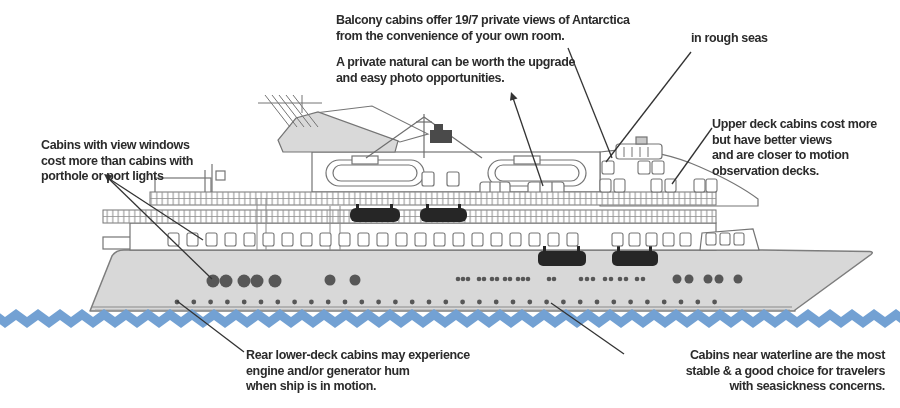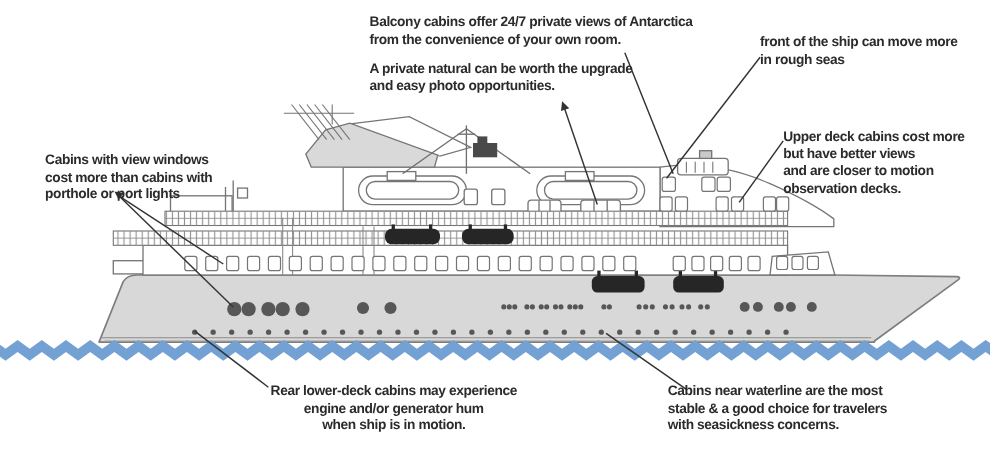--- a/index.html
+++ b/index.html
@@ -3,21 +3,21 @@
 <meta charset="utf-8">
 <title>Ship cabin diagram</title>
 <style>
   html,body{margin:0;padding:0;background:#fff;}
   #stage{position:relative;width:900px;height:408px;background:#fff;overflow:hidden;
          font-family:"Liberation Sans","DejaVu Sans",sans-serif;}
   #ship-svg{position:absolute;left:0;top:0;}
   .note{position:absolute;color:#2b2b2b;font-size:12.5px;line-height:15.5px;
         font-weight:bold;letter-spacing:-0.35px;white-space:nowrap;}
   .note span{display:block;}
-  .note.center{text-align:left;white-space:normal;}
+  .note.center{text-align:right;white-space:normal;}
 </style>
 </head>
 <body>
 
 <div id="stage">
 
   <svg id="ship-svg" width="900" height="408" viewBox="0 0 900 408">
     <defs>
       <pattern id="rail" width="5.5" height="13" patternUnits="userSpaceOnUse">
         <path d="M2.75,0 V13" stroke="#8f8f8f" stroke-width="1"></path>
@@ -256,48 +256,47 @@
       <line x1="108" y1="178" x2="203" y2="240"></line>
       <line x1="108" y1="178" x2="212" y2="279"></line>
       <line x1="244" y1="352" x2="177" y2="301"></line>
       <line x1="624" y1="354" x2="551" y2="303"></line>
       <polygon points="511,92 517.5,98.5 510,100.8" fill="#333333" stroke="none"></polygon>
       <polygon points="104,174 112.6,175.4 107.8,181.4" fill="#333333" stroke="none"></polygon>
     </g>
   </svg>
 
   <div class="note" style="left:336px;top:13px;">
-    <span>Balcony cabins offer 24/7 private views of Antarctica</span>
+    <span>Balcony cabins offer 19/7 private views of Antarctica</span>
     <span>from the convenience of your own room.</span>
   </div>
 
   <div class="note" style="left:336px;top:55px;">
     <span>A private natural can be worth the upgrade</span>
     <span>and easy photo opportunities.</span>
   </div>
 
   <div class="note" style="left:691px;top:31px;">
-    <span>front of the ship can move more</span>
     <span>in rough seas</span>
   </div>
 
   <div class="note" style="left:712px;top:117px;">
     <span>Upper deck cabins cost more</span>
     <span>but have better views</span>
     <span>and are closer to motion</span>
     <span>observation decks.</span>
   </div>
 
   <div class="note" style="left:41px;top:138px;">
     <span>Cabins with view windows</span>
     <span>cost more than cabins with</span>
     <span>porthole or port lights</span>
   </div>
 
-  <div class="note" style="left:246px;top:348px;text-align:center;">
+  <div class="note" style="left:246px;top:348px;">
     <span>Rear lower-deck cabins may experience</span>
     <span>engine and/or generator hum</span>
     <span>when ship is in motion.</span>
   </div>
 
   <div class="note center" style="left:607px;top:348px;width:278px;">
     <span>Cabins near waterline are the most</span>
     <span>stable &amp; a good choice for travelers</span>
     <span>with seasickness concerns.</span>
   </div>

